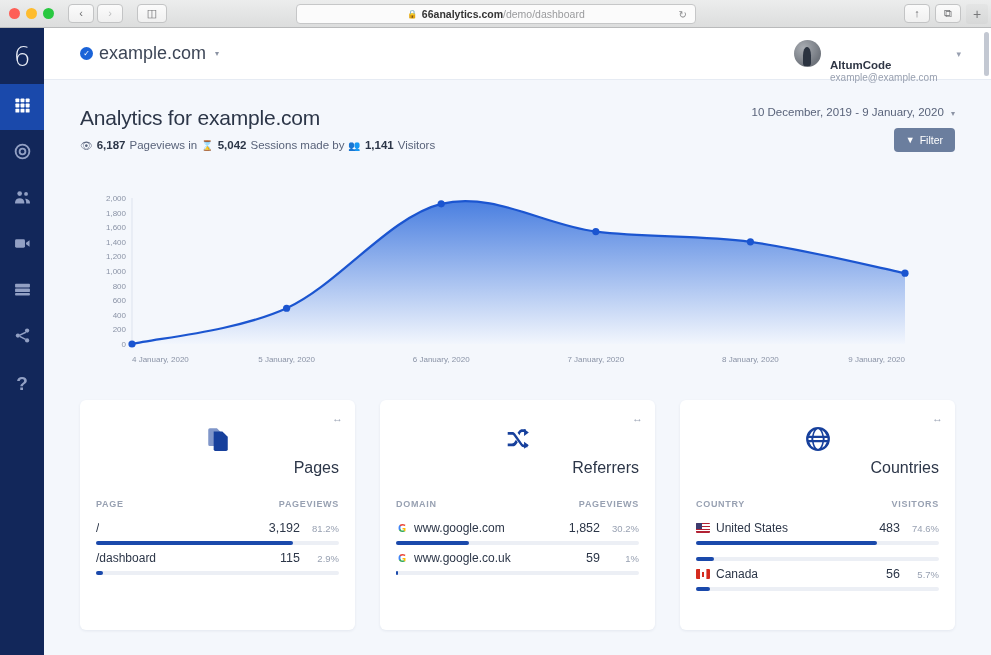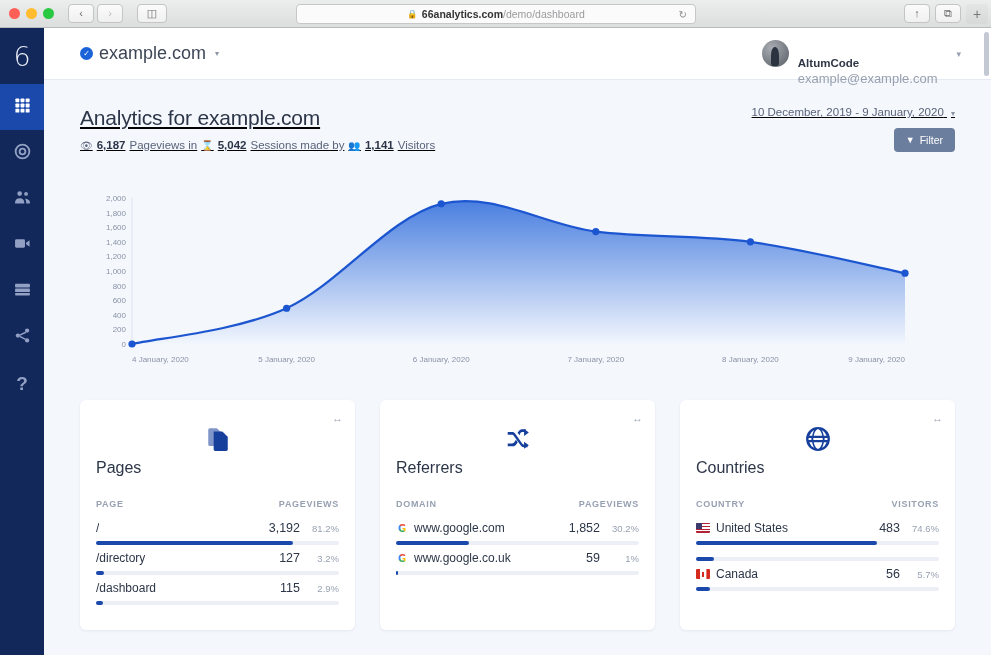--- a/index.html
+++ b/index.html
@@ -121,31 +121,31 @@
     background: radial-gradient(circle at 35% 30%, #a9adb3, #6f747c 70%);
     overflow: hidden; position: relative;
   }
   .avatar::after {
     content: ""; position: absolute; left: 9px; top: 7px;
     width: 8px; height: 19px; border-radius: 45% 45% 20% 20%;
     background: #2b3340;
   }
   .acct-text { line-height: 1.25; margin-top: 36px; }
   .acct-name { font-size: 11.5px; color: #2f3645; font-weight: bold; }
-  .acct-mail { font-size: 13px; color: #98a0b0; }
+  .acct-mail { font-size: 10px; color: #98a0b0; }
   .acct-caret { font-size: 9px; color: #98a0b0; margin-left: 10px; }
   .scroll-track {
     position: absolute; right: 2px; top: 4px; width: 5px; height: 44px;
     background: #c3c8d2; border-radius: 3px;
   }
 
   
   .content { flex: 1; padding: 26px 36px 0 36px; overflow: hidden; position: relative; }
 
-  .page-head { display: flex; justify-content: space-between; align-items: flex-start; text-decoration: underline; }
+  .page-head { display: flex; justify-content: space-between; align-items: flex-start; }
   .page-title { font-size: 21px; color: #2c3648; font-weight: normal; letter-spacing: -0.2px; }
   .page-sub {
     margin-top: 9px; font-size: 11.5px; color: #59637a;
     display: flex; align-items: center; gap: 4px; flex-wrap: nowrap;
   }
   .page-sub b { color: #2c3648; }
   .mini-icon { font-size: 10px; color: #5d6880; }
 
   .head-right { text-align: right; }
   .daterange { font-size: 11.5px; color: #59637a; }
@@ -167,21 +167,21 @@
   .card {
     flex: 1; background: #ffffff; border-radius: 6px;
     box-shadow: 0 1px 3px rgba(35,55,95,0.08);
     padding: 14px 16px 0 16px; position: relative; min-width: 0;
     height: 230px; overflow: hidden;
   }
   .card-expand {
     position: absolute; right: 12px; top: 12px;
     font-size: 11px; color: #9aa3b4; cursor: pointer;
   }
-  .card-head { text-align: left; padding: 12px 0 6px; }
+  .card-head { text-align: right; padding: 12px 0 6px; }
   .card-icon { color: #17409c; display: flex; justify-content: center; }
   .card-icon svg { width: 26px; height: 26px; fill: currentColor; }
   .card-title { margin-top: 7px; font-size: 16px; color: #2c3648; }
 
   .col-head {
     display: flex; justify-content: space-between;
     font-size: 9px; letter-spacing: 0.7px; color: #98a1b2;
     padding: 16px 0 6px; font-weight: bold; align-items: center;
   }
   .row { padding-top: 6px; }
@@ -453,34 +453,20 @@
               <span class="row-pct">81.2%</span>
             </span>
           </div>
           <div class="bar-bg">
             <div class="bar-fill" style="width:81.2%"></div>
           </div>
         </div>
         <div class="row">
           <div class="row-line">
             <span class="row-label">
-              <span class="txt">/directory</span>
-            </span>
-            <span class="row-right">
-              <span class="row-value">127</span>
-              <span class="row-pct">3.2%</span>
-            </span>
-          </div>
-          <div class="bar-bg">
-            <div class="bar-fill" style="width:3.2%"></div>
-          </div>
-        </div>
-        <div class="row">
-          <div class="row-line">
-            <span class="row-label">
               <span class="txt">/dashboard</span>
             </span>
             <span class="row-right">
               <span class="row-value">115</span>
               <span class="row-pct">2.9%</span>
             </span>
           </div>
           <div class="bar-bg">
             <div class="bar-fill" style="width:2.9%"></div>
           </div>

